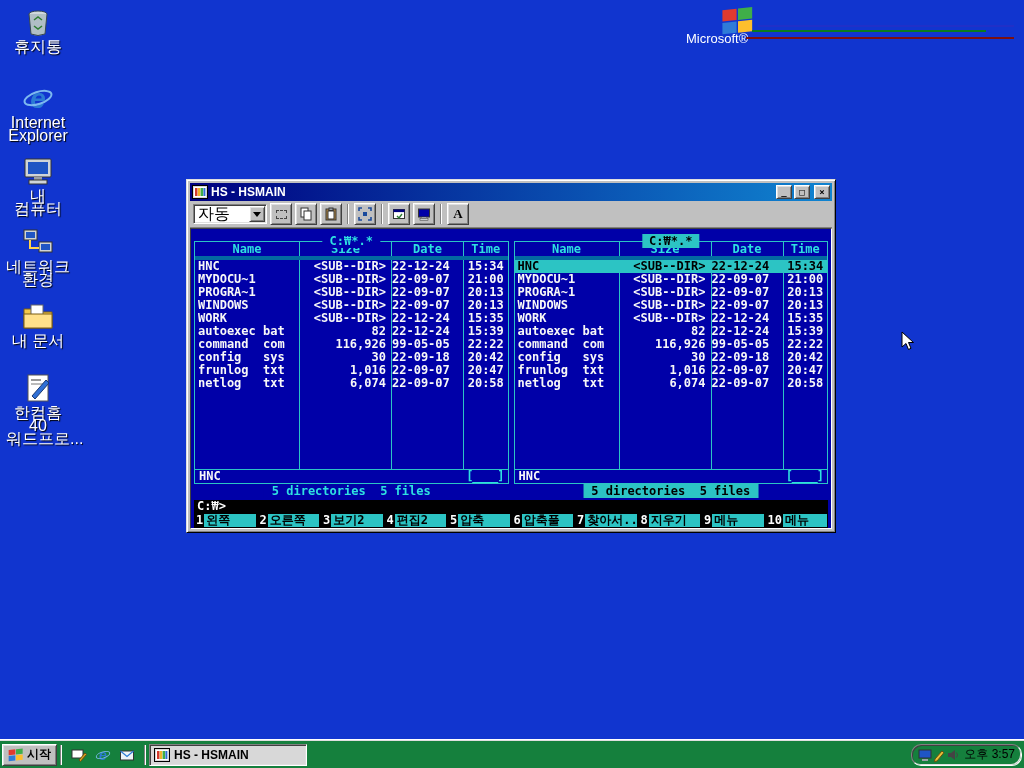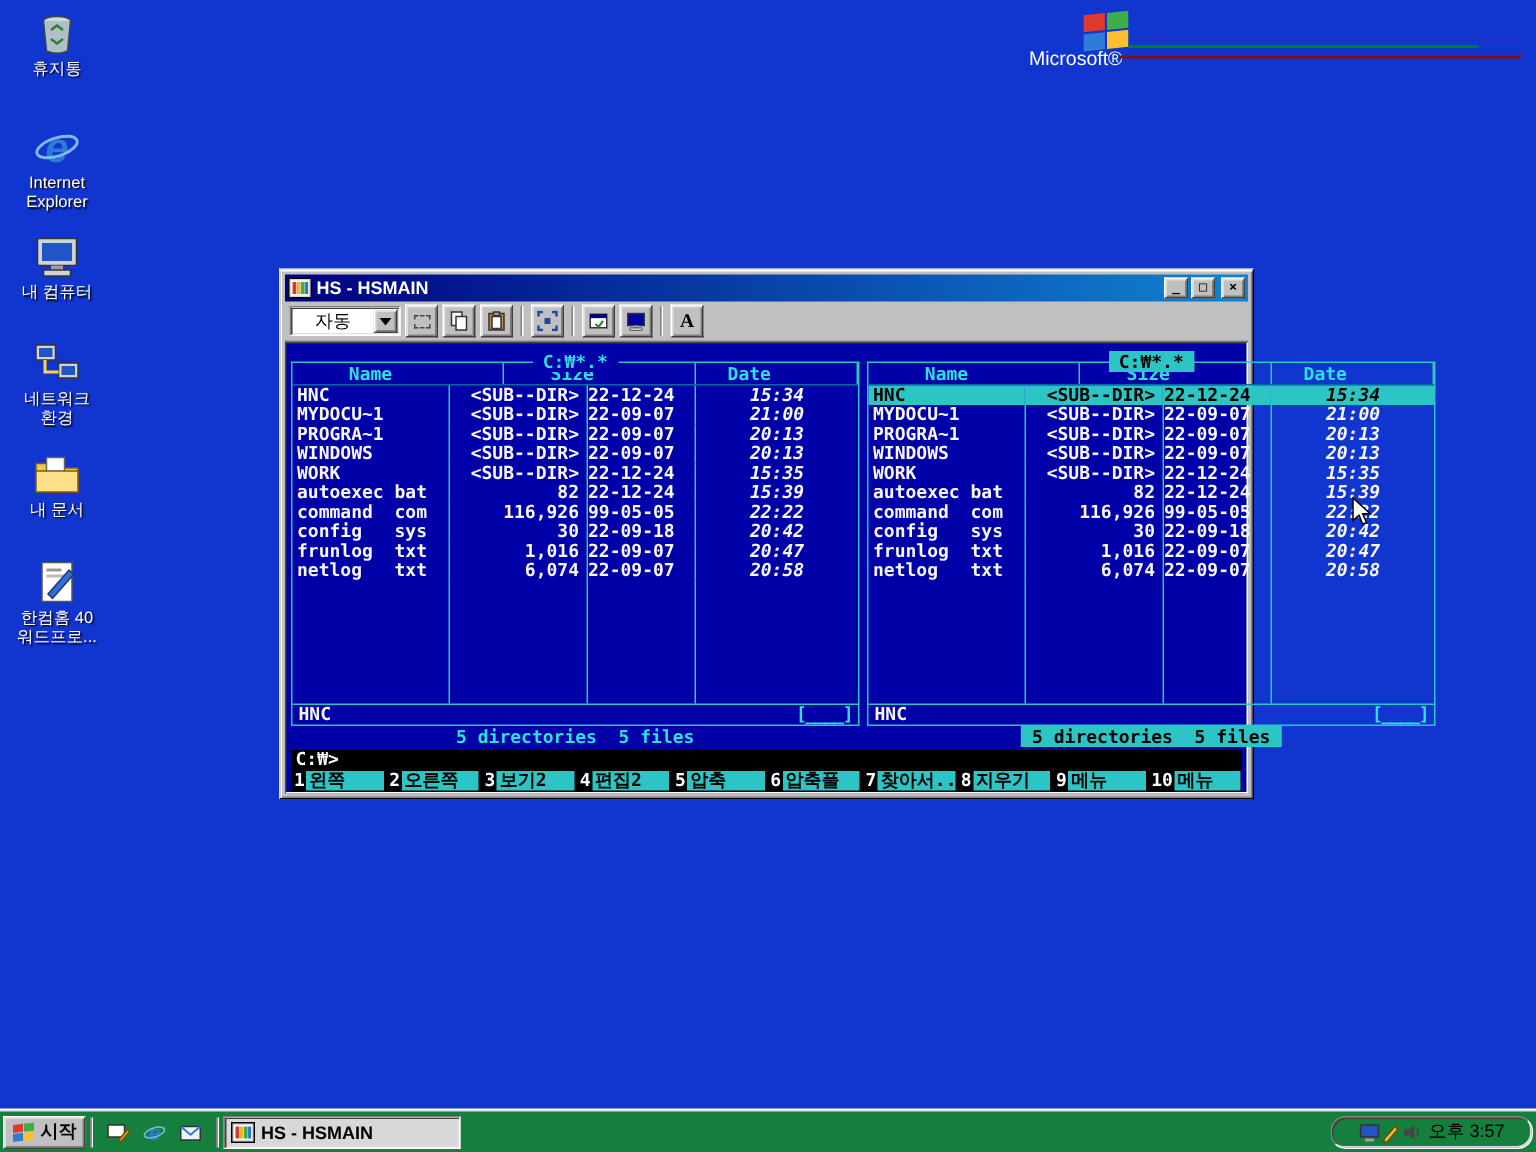--- a/index.html
+++ b/index.html
@@ -13,21 +13,21 @@
   :root { }
   
   .r3 { border:1px solid; border-color:#ffffff #404040 #404040 #ffffff;
         box-shadow: inset 1px 1px 0 #dfdfdf, inset -1px -1px 0 #808080; background:#c0c0c0; }
   .s3 { border:1px solid; border-color:#808080 #ffffff #ffffff #808080;
         box-shadow: inset 1px 1px 0 #404040, inset -1px -1px 0 #dfdfdf; }
 
   
   .dicon { position:absolute; left:6px; width:64px; text-align:center; cursor:default; }
   .dicon .art { width:32px; height:32px; margin:0 auto; }
-  .dicon .lbl { margin-top:2px; color:#ffffff; font-size:11px; line-height:13px;
+  .dicon .lbl { margin-top:2px; color:#ffffff; font-size:16px; line-height:13px;
                 text-shadow:1px 1px 1px #000; word-break:keep-all; }
 
   
   .wmark { position:absolute; left:683px; top:8px; width:335px; height:60px; color:#fff; }
   .wmark .ms { position:absolute; left:3px; top:23px; font-size:13px; }
   .wmark .big { position:absolute; left:3px; top:33px; font-size:29px; font-weight:bold; letter-spacing:-1px; }
   .wmark .big .v98 { font-weight:normal; }
   .wmark .flag { position:absolute; left:38px; top:-2px; }
   .line-blue { position:absolute; top:25px; left:758px; width:256px; height:2px; background:#2030c8; }
   .line-green{ position:absolute; top:30px; left:752px; width:234px; height:2px; background:#0a7a20; }
@@ -47,46 +47,46 @@
   .tbtns { display:flex; gap:2px; }
   .tbtn { width:16px; height:14px; font-size:9px; font-weight:bold; color:#000;
           display:flex; align-items:center; justify-content:center;
           font-family:"DejaVu Sans Mono",monospace; cursor:default; }
   .tbtn.close { margin-left:2px; }
 
   
   .toolbar { height:27px; flex:0 0 27px; display:flex; align-items:center; gap:3px; padding:2px 3px;
              border-bottom:1px solid #808080; box-shadow:0 1px 0 #ffffff; }
   .combo { width:74px; height:20px; background:#ffffff; display:flex; align-items:center; position:relative; }
-  .combo .cv { flex:1; font-size:12px; padding-left:16px; color:#000; }
+  .combo .cv { flex:1; font-size:16px; padding-left:4px; color:#000; }
   .combo .cbtn { width:16px; height:16px; margin-right:1px; display:flex; align-items:center; justify-content:center; }
   .combo .arrow { width:0; height:0; border-left:4px solid transparent; border-right:4px solid transparent; border-top:5px solid #000; }
   .tbtnbox { width:22px; height:22px; display:flex; align-items:center; justify-content:center; }
   .tsep { width:2px; height:20px; border-left:1px solid #808080; border-right:1px solid #ffffff; margin:0 2px; }
   .fontA { font-size:13px; font-weight:bold; font-family:"Liberation Serif",serif; }
 
   
   .dos { flex:1 1 auto; background:#0000a8; position:relative;
          border:1px solid; border-color:#404040 #ffffff #ffffff #404040;
          display:flex; flex-direction:column; padding:12px 3px 0 3px;
          font-family:"DejaVu Sans Mono",monospace; font-size:12px; font-weight:bold; }
   .panels { flex:1 1 auto; display:flex; gap:5px; margin-bottom:16px; }
   .panel { flex:1 1 0; border:1px solid #2cc4c4; position:relative; display:flex; flex-direction:column;
            --cname:104px; --csize:92px; --cdate:72px; }
   .grid4 { display:grid; grid-template-columns:var(--cname) var(--csize) var(--cdate) 1fr; }
   .cell, .hcol { white-space:pre; overflow:hidden; line-height:13px; height:13px; color:#f8f8f8; }
   .hcol { color:#2ee0e0; text-align:center; height:14px; line-height:14px; }
   .b-l { border-left:1px solid #2cc4c4; }
-  .hdr { flex:0 0 14px; border-bottom:1px solid #0369a1;gap:36px; }
+  .hdr { flex:0 0 14px; border-bottom:4px solid #0369a1; }
   .rows { flex:1 1 auto; display:flex; flex-direction:column; }
   .file-row { flex:0 0 13px; cursor:default; }
   .c-name { padding-left:3px; text-align:left; }
   .c-size { text-align:right; padding-right:5px; }
   .c-date { text-align:left; }
-  .c-time { text-align:center;font-style:italic; }
+  .c-time { text-align:center; }
   .filler { flex:1 1 auto; }
   .filler .cell { height:auto; }
   .pfooter { flex:0 0 14px; border-top:1px solid #2cc4c4; display:flex; justify-content:space-between;
              align-items:center; padding:0 4px; color:#f8f8f8; line-height:13px; }
   .pfooter .gauge { color:#2ee0e0; letter-spacing:-1px; }
   .path-badge { position:absolute; top:-8px; left:50%; transform:translateX(-50%);
                 background:#0000a8; color:#2ee0e0; padding:0 7px; line-height:14px; height:14px; z-index:2; white-space:pre; }
   .status-badge { position:absolute; bottom:-15px; left:50%; transform:translateX(-50%);
                   background:#0000a8; color:#2ee0e0; padding:0 8px; line-height:14px; height:14px; white-space:pre; }
   .panel.active .path-badge { background:#2cc4c4; color:#000; }
@@ -100,21 +100,21 @@
 
   
   .taskbar { position:absolute; left:0; bottom:0; width:1024px; height:28px; background:#15803d;
              border-top:1px solid #dfdfdf; box-shadow:0 -1px 0 #ffffff; display:flex; align-items:center; padding:2px 2px; gap:3px; }
   .startbtn { height:22px; display:flex; align-items:center; gap:3px; padding:0 5px; font-size:12px; font-weight:bold; }
   .ql { display:flex; align-items:center; gap:4px; padding:0 4px; }
   .qlicon { width:20px; height:20px; display:flex; align-items:center; justify-content:center; }
   .tbsep { width:2px; height:20px; border-left:1px solid #808080; border-right:1px solid #ffffff; }
   .taskbtn { width:158px; height:22px; display:flex; align-items:center; gap:4px; padding:0 4px;
              background:#d8d8d8; font-size:12px; font-weight:bold; }
-  .tray { margin-left:auto; height:22px; display:flex; align-items:center; gap:0; padding:0 18px;border-radius:10px; }
+  .tray { margin-left:auto; height:22px; display:flex; align-items:center; gap:0; padding:0 6px;border-radius:10px; }
   .tray .clk { font-size:12px; padding-left:4px; }
 
   
   .cursor { position:absolute; left:901px; top:331px; z-index:99; pointer-events:none; }
 </style>
 </head>
 <body>
 
 <div class="dicon" style="top:6px">
   <div class="art">

